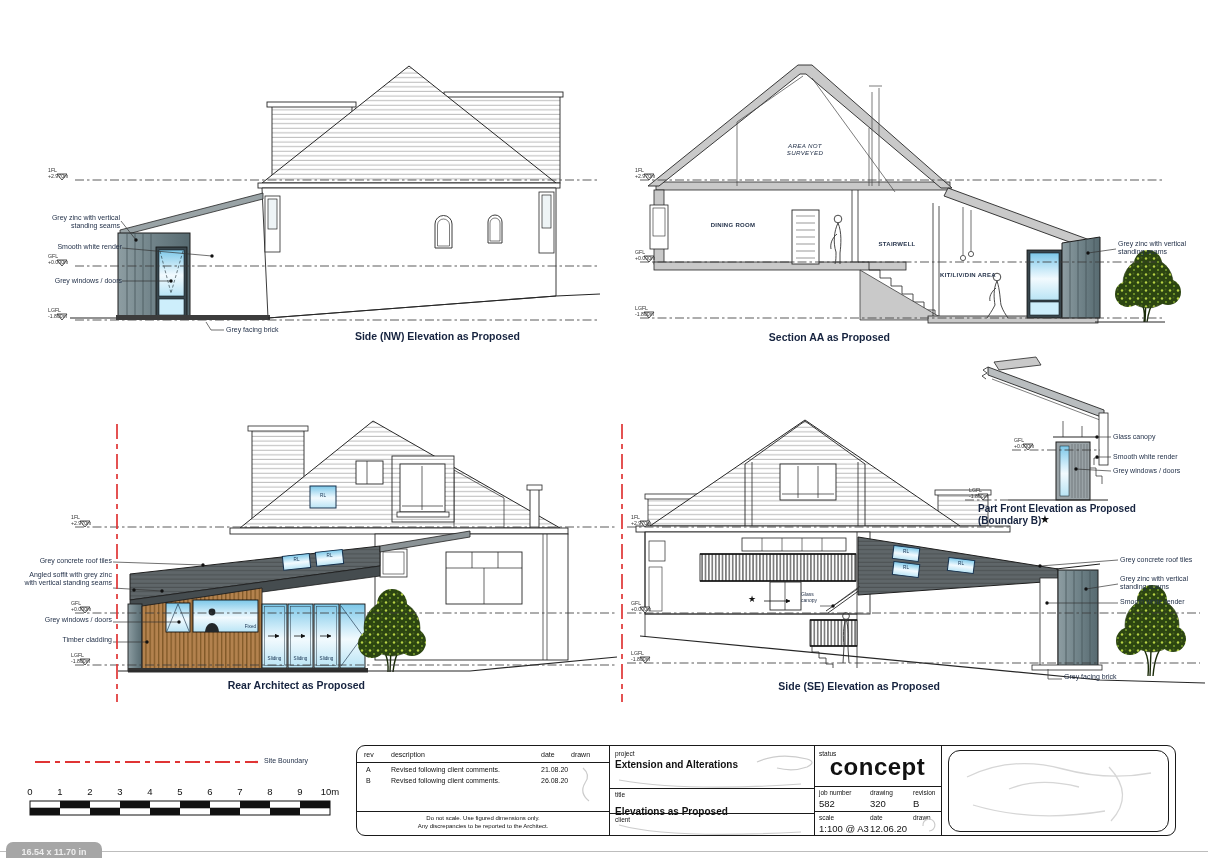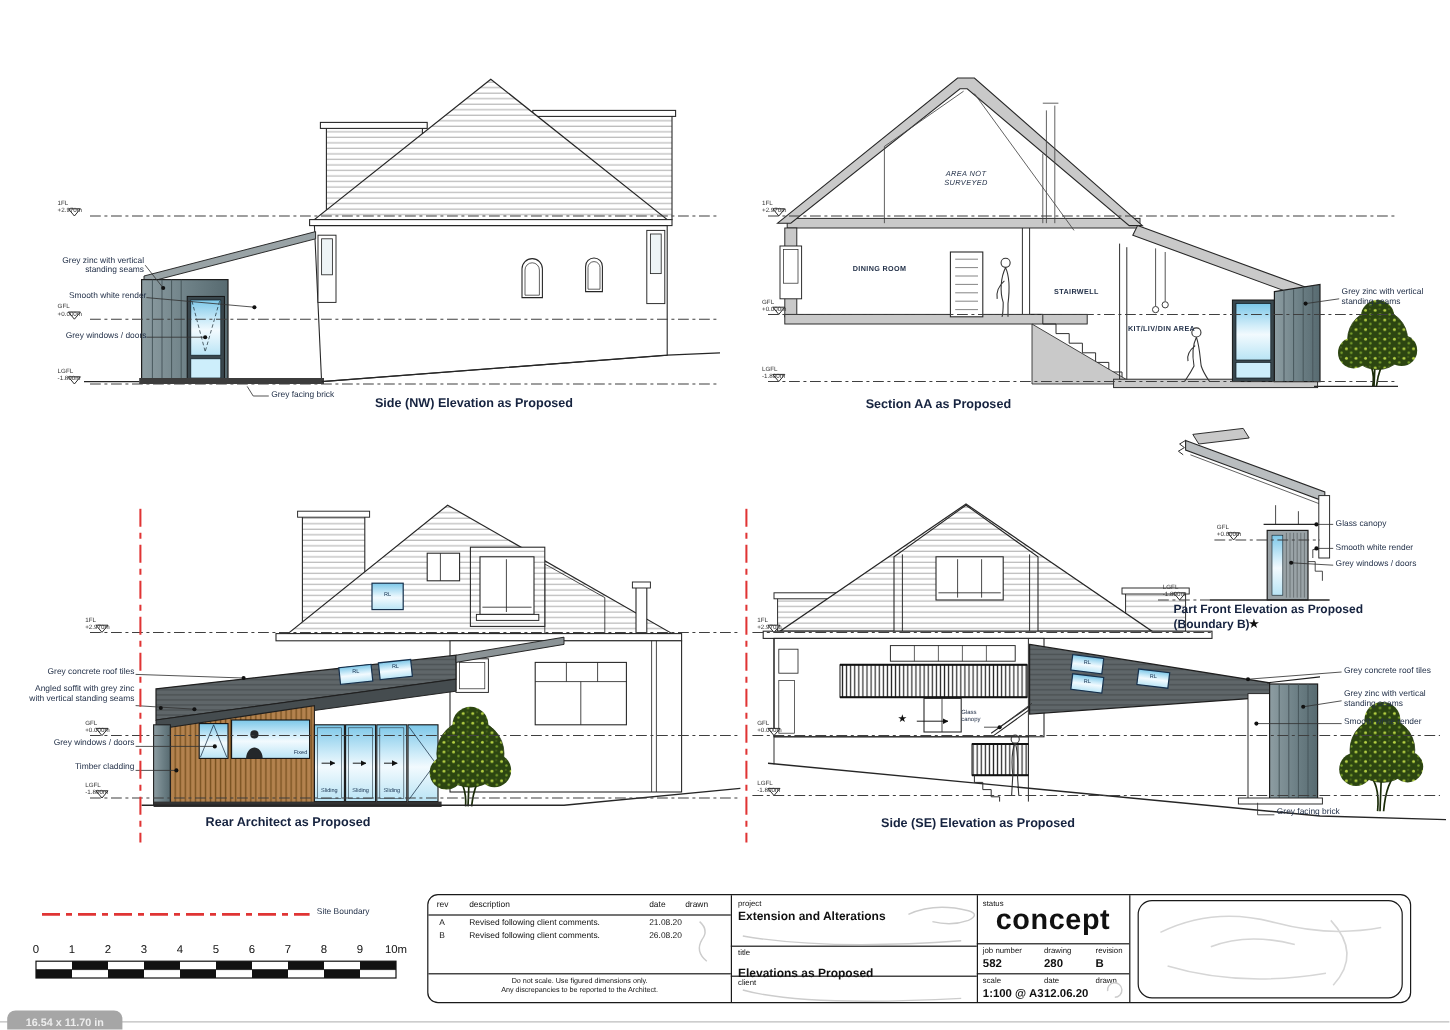--- a/index.html
+++ b/index.html
@@ -3,38 +3,38 @@
 <meta charset="utf-8">
 <style>
   *{margin:0;padding:0;box-sizing:border-box}
   html,body{width:1208px;height:858px}
   body{position:relative;background:#fff;font-family:"Liberation Sans",sans-serif;overflow:hidden}
   .stage{position:absolute;left:0;top:0;width:1208px;height:858px}
   .t{position:absolute;color:#24324a}
   .ann{font-size:7px;line-height:7.6px}
   .ann5{font-size:5px;line-height:5.6px}
   .r{text-align:right}
-  .c{text-align:center}
+  .c{text-align:right}
   .lvl{position:absolute;font-size:5.2px;line-height:6px;color:#333;width:40px}
   .lvl span{display:block}
   .room{position:absolute;font-size:6px;font-weight:bold;letter-spacing:.3px;color:#24324a;text-align:center}
   .attic{font-style:italic;font-weight:normal;font-size:6.2px}
   .dtitle{position:absolute;font-size:10.5px;font-weight:bold;color:#16233f}
   .dtitle2{position:absolute;font-size:10px;font-weight:bold;color:#16233f}
   .tag{position:absolute;font-size:4.6px;color:#15304f;text-align:center}
   .star{position:absolute;font-size:9px;color:#111}
   .star2{position:absolute;font-size:11px;color:#111}
   .tick{position:absolute;font-size:9.5px;color:#111;text-align:center}
   .sb{position:absolute;font-size:7px;color:#24324a}
   .tblock{position:absolute;left:356px;top:745px;width:820px;height:91px;border:1.4px solid #1a1a1a;border-radius:9px;background:#fff}
   .tbv{position:absolute;top:0;bottom:0;border-left:1.2px solid #1a1a1a}
   .tbh{position:absolute;border-top:1.1px solid #1a1a1a;height:0}
   .lab{position:absolute;font-size:6.5px;color:#111}
   .val{position:absolute;font-size:10px;font-weight:bold;color:#111}
-  .val9{position:absolute;font-size:9.5px;font-weight:bold;color:#111}
+  .val9{position:absolute;font-size:9.5px;font-weight:normal;color:#111}
   .rv{position:absolute;font-size:7px;color:#111}
   .note{position:absolute;font-size:6px;color:#111;text-align:center;width:252px;line-height:7px}
   .concept{position:absolute;left:457px;top:7px;width:127px;text-align:center;font-size:24px;font-weight:700;color:#111;letter-spacing:.5px}
   .logo{position:absolute;left:591px;top:4px;width:221px;height:82px;border:1.3px solid #1a1a1a;border-radius:12px}
   .badge{position:absolute;left:6px;top:842px;width:96px;height:24px;background:#a6a6a6;border-radius:7px;color:#ededed;font-size:9px;font-weight:bold;text-align:center;line-height:21px}
 </style>
 </head>
 <body>
 
 <svg class="stage" width="1208" height="858" viewBox="0 0 1208 858">
@@ -377,21 +377,21 @@
 <div class="lvl" style="left:48px;top:307px">
     <span>LGFL</span>
     <span>-1.800m</span>
   </div>
 
 <div class="room attic" style="left:770px;top:142px;width:70px">AREA NOT SURVEYED</div>
 <div class="room" style="left:698px;top:222px;width:70px">DINING ROOM</div>
 <div class="room" style="left:867px;top:241px;width:60px">STAIRWELL</div>
 <div class="room" style="left:938px;top:272px;width:60px">KIT/LIV/DIN AREA</div>
 <div class="t ann" style="left:1118px;top:240px;width:88px">Grey zinc with vertical standing seams</div>
-<div class="dtitle c" style="left:657px;top:331px;width:250px">Section AA as Proposed</div>
+<div class="dtitle c" style="left:640px;top:331px;width:250px">Section AA as Proposed</div>
 <div class="lvl" style="left:635px;top:167px">
     <span>1FL</span>
     <span>+2.970m</span>
   </div>
 <div class="lvl" style="left:635px;top:249px">
     <span>GFL</span>
     <span>+0.000m</span>
   </div>
 <div class="lvl" style="left:635px;top:305px">
     <span>LGFL</span>
@@ -501,21 +501,21 @@
   <div class="val" style="left:258px;top:60px">Elevations as Proposed</div>
   <div class="tbh" style="left:252px;top:67px;width:205px"></div>
   <div class="lab" style="left:258px;top:70px">client</div>
 
   <div class="lab" style="left:462px;top:4px">status</div>
   <div class="concept">concept</div>
   <div class="tbh" style="left:457px;top:40px;width:127px"></div>
   <div class="lab" style="left:462px;top:43px">job number</div>
   <div class="val9" style="left:462px;top:52px">582</div>
   <div class="lab" style="left:513px;top:43px">drawing</div>
-  <div class="val9" style="left:513px;top:52px">280</div>
+  <div class="val9" style="left:513px;top:52px">320</div>
   <div class="lab" style="left:556px;top:43px">revision</div>
   <div class="val9" style="left:556px;top:52px">B</div>
   <div class="tbh" style="left:457px;top:65px;width:127px"></div>
   <div class="lab" style="left:462px;top:68px">scale</div>
   <div class="val9" style="left:462px;top:77px">1:100 @ A3</div>
   <div class="lab" style="left:513px;top:68px">date</div>
   <div class="val9" style="left:513px;top:77px">12.06.20</div>
   <div class="lab" style="left:556px;top:68px">drawn</div>
 
   <svg style="position:absolute;left:0;top:0" width="820" height="91">

